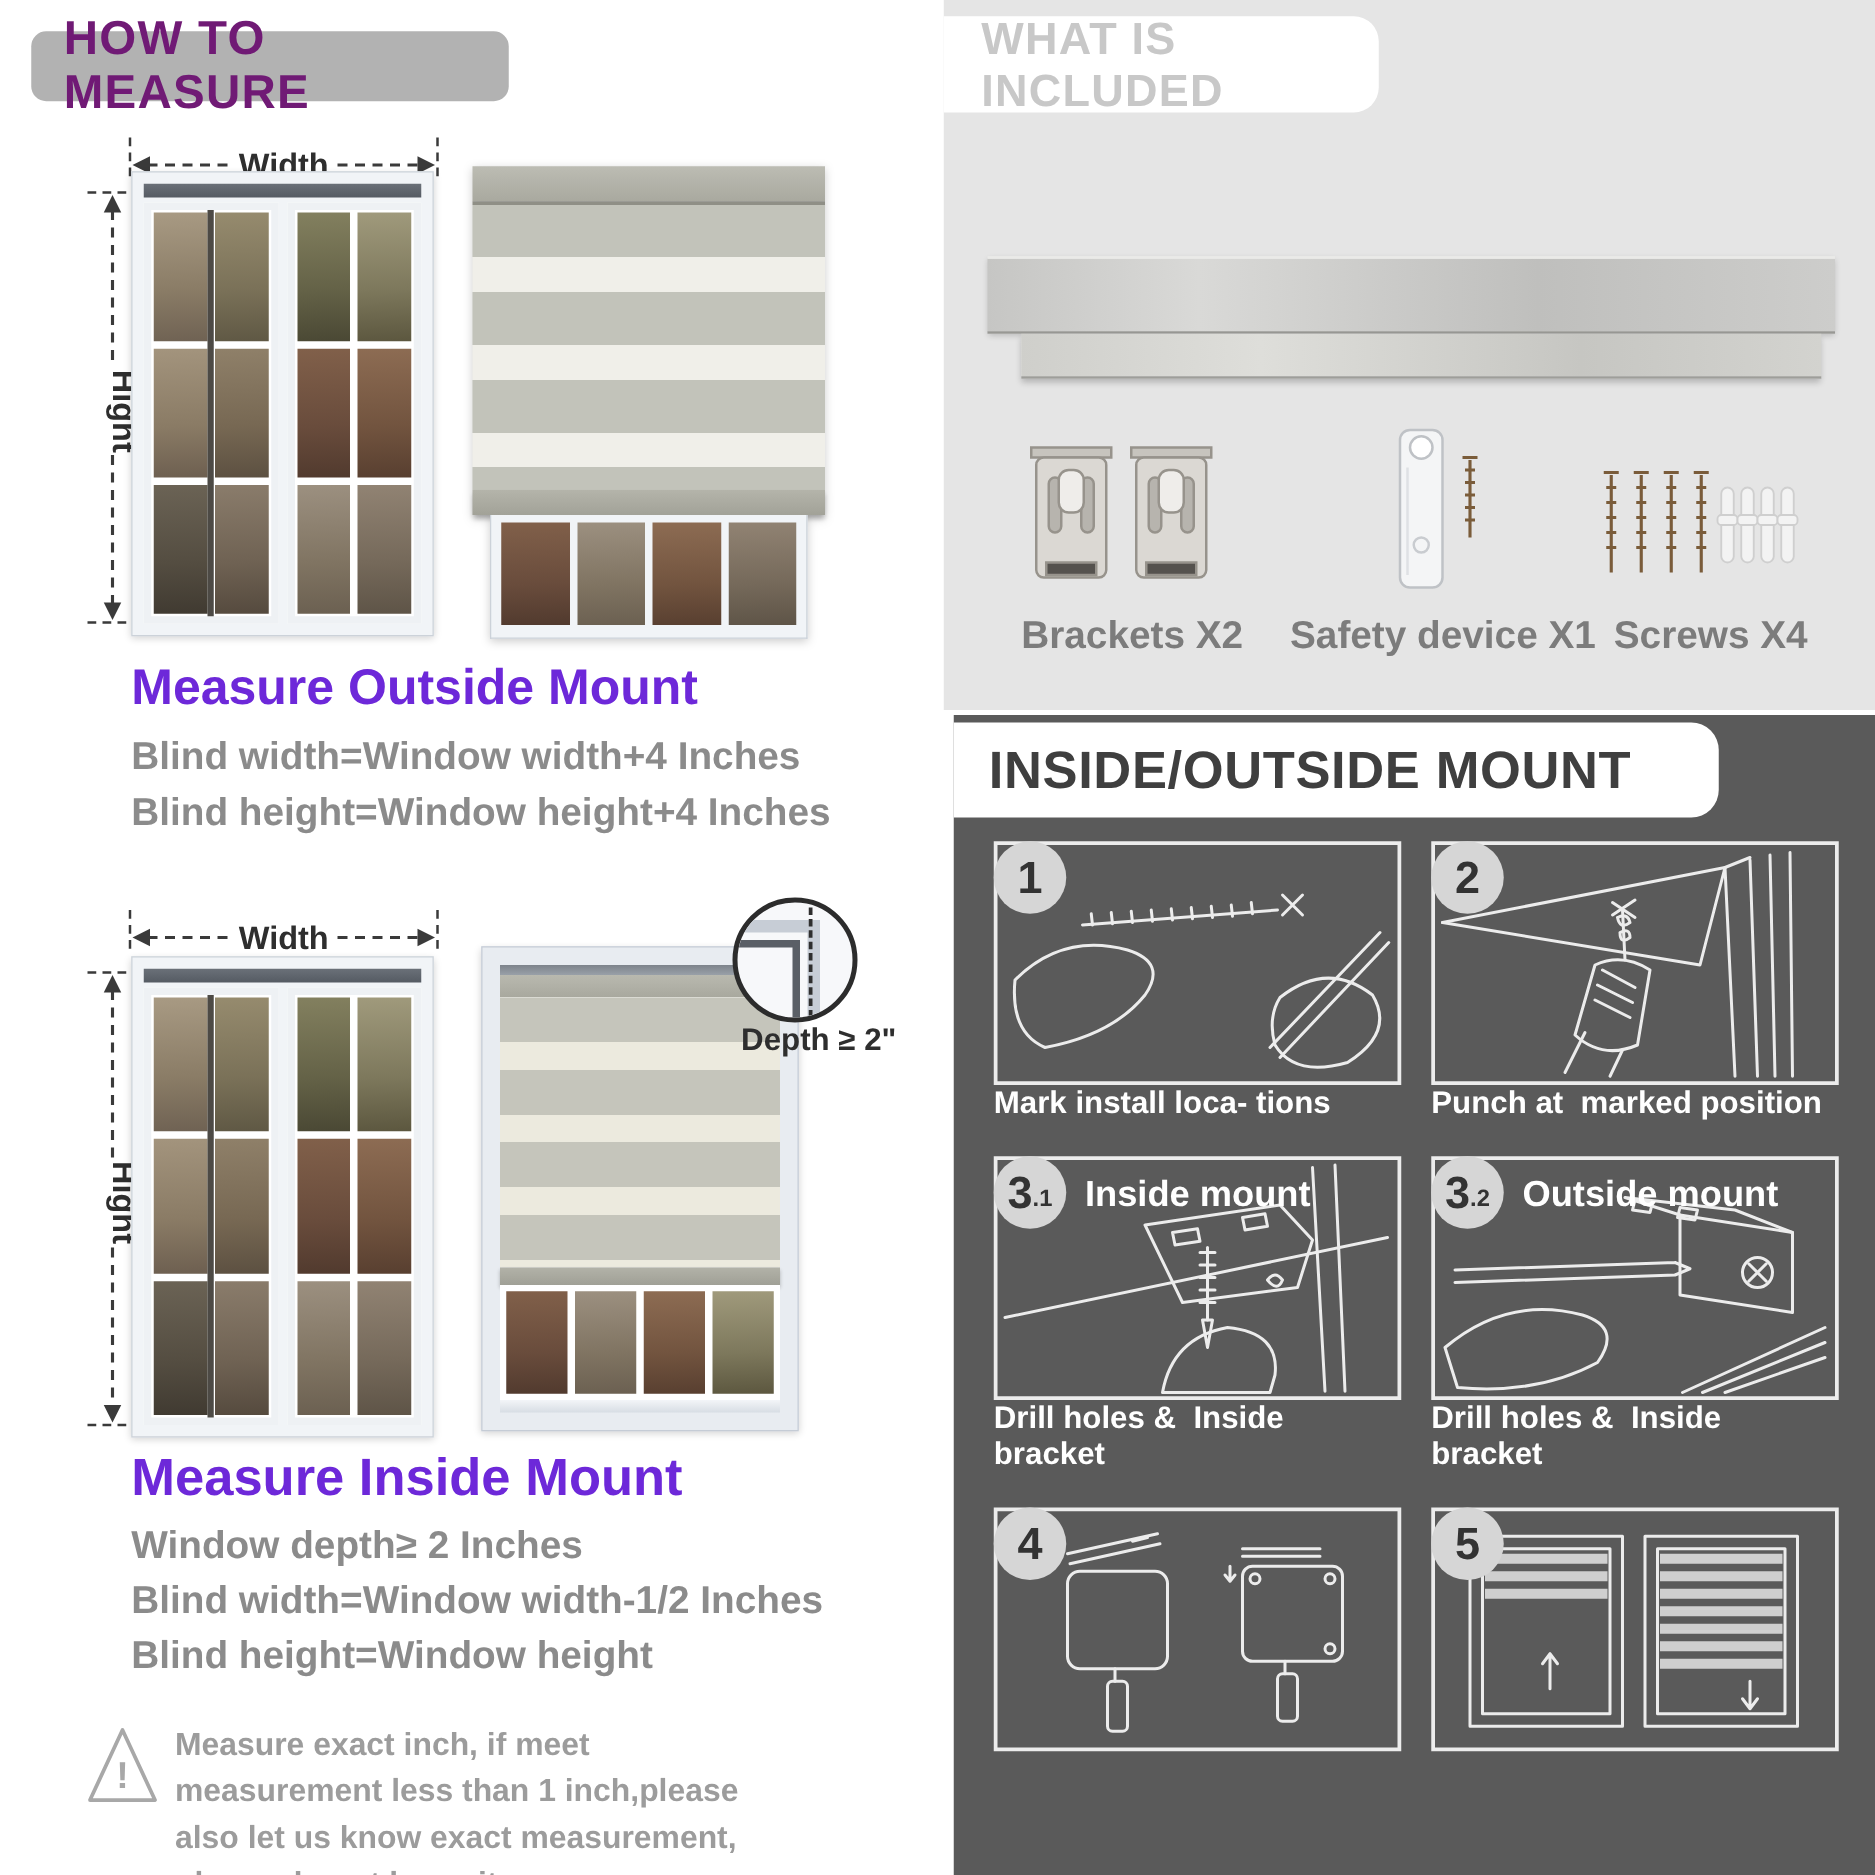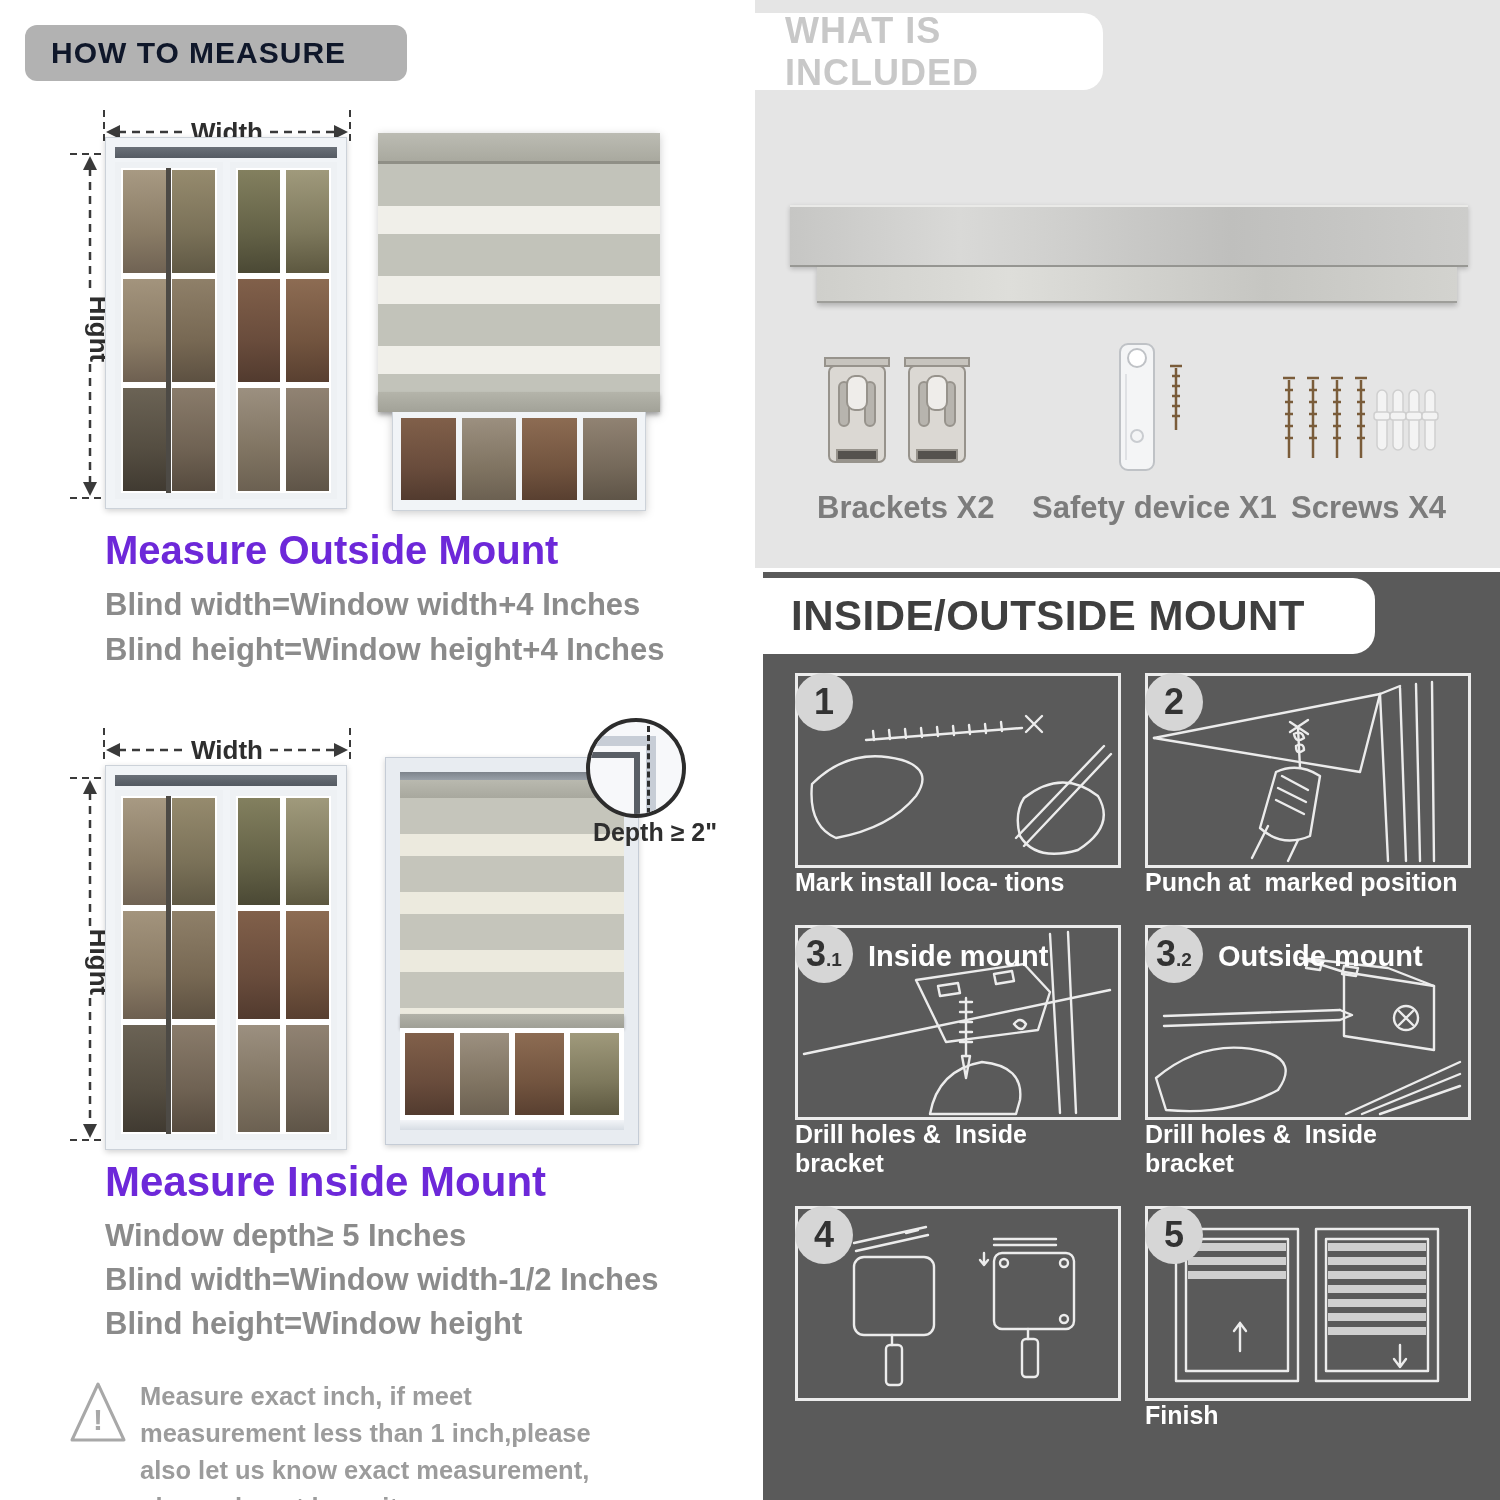--- a/index.html
+++ b/index.html
@@ -7,21 +7,21 @@
     width:1500px;height:1500px;position:relative;background:#ffffff;
     font-family:"Liberation Sans","DejaVu Sans",sans-serif;overflow:hidden;
   }
   .abs{position:absolute;}
 
   
   .htm-bar{
     left:25px;top:25px;width:382px;height:56px;border-radius:12px;
     background:#b2b2b2;display:flex;align-items:center;padding-left:26px;box-sizing:border-box;
   }
-  .htm-bar span{color:#0f172a;font-weight:bold;font-size:30px;letter-spacing:1px;}
+  .htm-bar span{color:#701a75;font-weight:bold;font-size:38px;letter-spacing:1px;}
 
   .sec-heading{color:#6d28d9;font-weight:bold;font-size:40px;}
   .sec-line{color:#8b8b8b;font-weight:bold;font-size:31px;}
 
   
   .window{
     background:#f1f4f7;border:1px solid #ccd2d9;box-sizing:border-box;
     box-shadow:0 2px 6px rgba(0,0,0,.18);padding:9px;display:flex;flex-direction:column;
   }
   .headrail{height:11px;background:linear-gradient(180deg,#6a7078,#555b63);margin-bottom:4px;}
@@ -223,21 +223,21 @@
 </div>
 
 <div class="abs mag" style="left:586px;top:718px;">
   <div class="L1"></div>
   <div class="L2"></div>
   <div class="dsh"></div>
 </div>
 <div class="abs depth-label" style="left:575px;top:818px;width:160px;text-align:center;">Depth ≥ 2"</div>
 
 <div class="abs sec-heading" style="left:105px;top:1158px;font-size:42px;">Measure Inside Mount</div>
-<div class="abs sec-line" style="left:105px;top:1218px;">Window depth≥ 5 Inches</div>
+<div class="abs sec-line" style="left:105px;top:1218px;">Window depth≥ 2 Inches</div>
 <div class="abs sec-line" style="left:105px;top:1262px;">Blind width=Window width-1/2 Inches</div>
 <div class="abs sec-line" style="left:105px;top:1306px;">Blind height=Window height</div>
 
 <svg class="abs" style="left:68px;top:1378px;width:60px;height:68px" viewBox="0 0 60 68">
   <path d="M30,6 L56,62 L4,62 Z" fill="none" stroke="#a8a8a8" stroke-width="3" stroke-linejoin="round"></path>
   <text x="30" y="52" text-anchor="middle" font-size="30" font-weight="bold" fill="#a8a8a8">!</text>
 </svg>
 <div class="abs warn-text" style="left:140px;top:1378px;">Measure exact inch, if meet measurement less than 1 inch,please also let us know exact measurement, please do not leave it</div>
 
 <div class="abs included">
@@ -487,17 +487,16 @@
           </g>
           <g class="lineart">
             <path d="M252,136 L252,158 M252,158 l-6,-8 M252,158 l6,-8"></path>
           </g>
         </svg>
         <span class="badge">
             <span>5</span>
             <span class="sub"></span>
           </span>
       </div>
-      <div class="cap">Finish</div>
     </div>
 
   </div>
 </div>
 
 </body></html>

